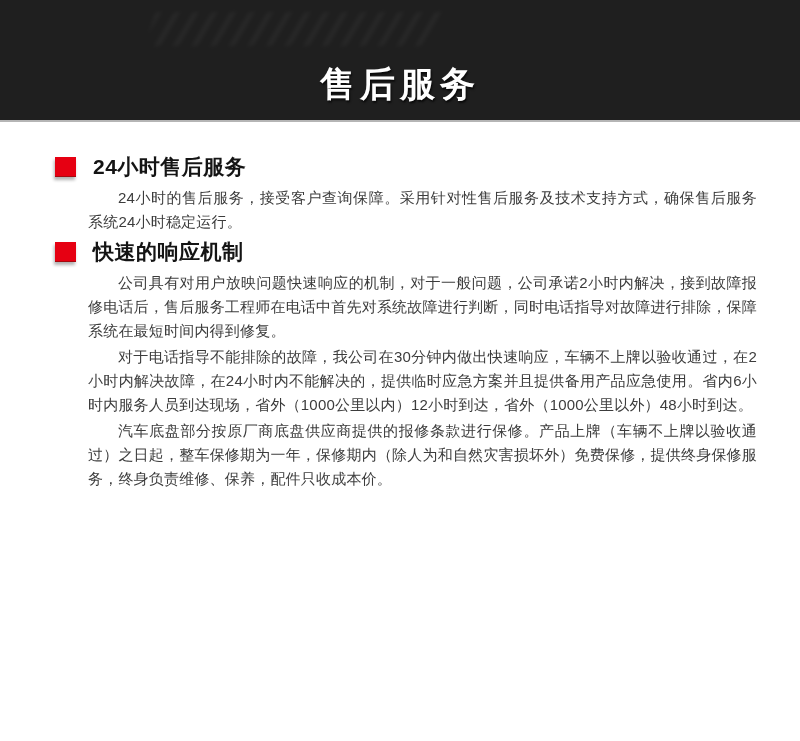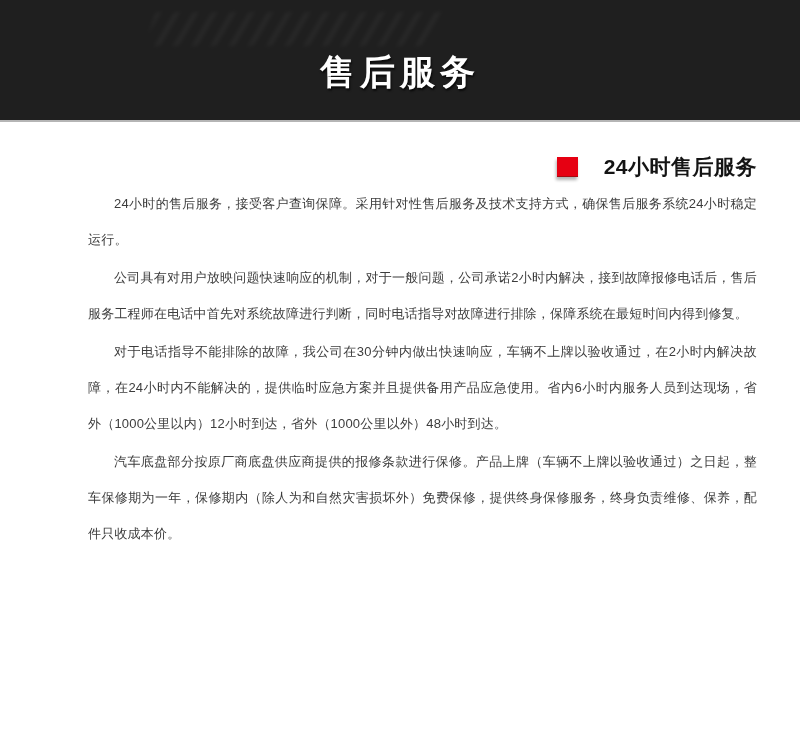--- a/index.html
+++ b/index.html
@@ -26,21 +26,21 @@
     display: flex;
     align-items: flex-end;
     justify-content: center;
     overflow: hidden;
   }
   .banner-title {
     color: var(--header-text, #ffffff);
     font-size: 35px;
     font-weight: bold;
     letter-spacing: 5px;
-    margin-bottom: 24px;
+    margin-bottom: 12px;
     text-shadow: 1px 2px 2px rgba(0,0,0,0.7);
   }
   .banner-watermark {
     position: absolute;
     left: 150px;
     top: 12px;
     width: 290px;
     height: 34px;
     background: repeating-linear-gradient(
       105deg,
@@ -54,43 +54,42 @@
   }
 
   
   .content {
     padding: 28px 43px 0 55px;
   }
   .section { margin: 0; }
   .section-heading {
     display: flex;
     align-items: center;
-    gap: 26px;
+    gap: 17px;
     height: 34px;
-    justify-content: flex-end;
   }
   .bullet {
     flex: 0 0 auto;
     width: 21px;
     height: 20px;
     background: var(--bullet-red, #e60012);
     border-bottom: 1px solid #a50a0f;
     box-shadow: -1px 3px 3px rgba(0,0,0,0.30);
   }
   .heading-text {
     font-size: 21px;
     font-weight: bold;
     color: var(--heading-text, #141414);
     letter-spacing: 0.5px;
   }
   .para {
     margin: 2px 0 1px 0;
     padding-left: 33px;
-    font-size: 13px;
-    line-height: 36px;
+    font-size: 15px;
+    line-height: 24px;
     color: var(--body-text, #3c3c3c);
     text-indent: 2em;
     text-align: justify;
     letter-spacing: 0.2px;
   }
 </style>
 </head>
 <body>
 
 <div class="page">
@@ -105,20 +104,24 @@
     <div class="section">
       <div class="section-heading">
         <span class="bullet"></span>
         <span class="heading-text">24小时售后服务</span>
       </div>
       <p class="para">24小时的售后服务，接受客户查询保障。采用针对性售后服务及技术支持方式，确保售后服务系统24小时稳定运行。</p>
     </div>
 
 
     <div class="section">
+      <div class="section-heading">
+        <span class="bullet"></span>
+        <span class="heading-text">快速的响应机制</span>
+      </div>
       <p class="para">公司具有对用户放映问题快速响应的机制，对于一般问题，公司承诺2小时内解决，接到故障报修电话后，售后服务工程师在电话中首先对系统故障进行判断，同时电话指导对故障进行排除，保障系统在最短时间内得到修复。</p>
       <p class="para">对于电话指导不能排除的故障，我公司在30分钟内做出快速响应，车辆不上牌以验收通过，在2小时内解决故障，在24小时内不能解决的，提供临时应急方案并且提供备用产品应急使用。省内6小时内服务人员到达现场，省外（1000公里以内）12小时到达，省外（1000公里以外）48小时到达。</p>
     </div>
 
     <div class="section">
       <p class="para">汽车底盘部分按原厂商底盘供应商提供的报修条款进行保修。产品上牌（车辆不上牌以验收通过）之日起，整车保修期为一年，保修期内（除人为和自然灾害损坏外）免费保修，提供终身保修服务，终身负责维修、保养，配件只收成本价。</p>
     </div>
 
   </div>
 </div>

